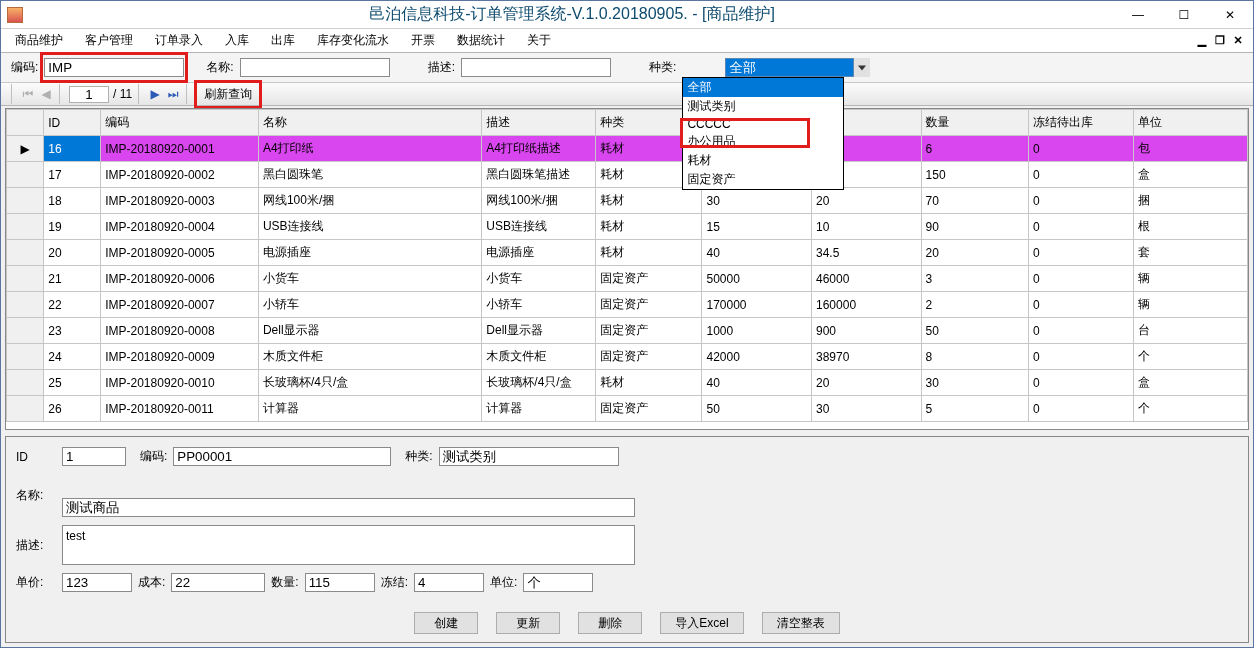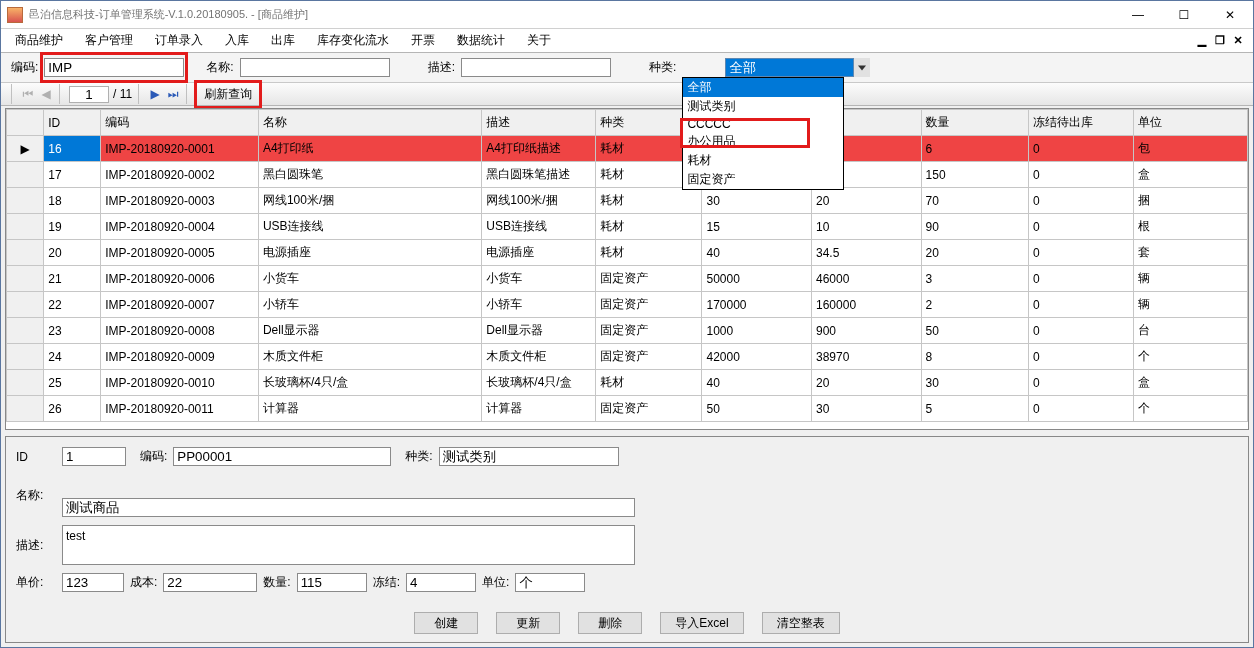--- a/index.html
+++ b/index.html
@@ -1,21 +1,21 @@
 <!DOCTYPE html>
 <html><head>
 <meta charset="utf-8">
 <style>
   * { box-sizing: border-box; font-family: "Microsoft YaHei", SimSun, Arial, sans-serif; }
   html, body { margin:0; padding:0; background:#fff; color:#000; font-size:12px; }
   .window { width:1254px; height:648px; border:1px solid #5a76a0; position:relative; background:#f0f0f0; display:flex; flex-direction:column; }
   
   .titlebar { height:28px; background:#fff; display:flex; align-items:center; border-bottom:1px solid #d0d0d0; }
   .titlebar .app-icon { width:16px; height:16px; margin:0 6px; background:linear-gradient(#f7b267,#d9534f); border:1px solid #b86a3c; }
-  .titlebar .title { flex:1; font-size:11px; color:#737373; }
+  .titlebar .title { flex:1; font-size:16px; color:#0c4a6e;text-align:center; }
   .titlebar .winbtn { width:46px; height:28px; display:flex; align-items:center; justify-content:center; color:#000; }
   
   .menubar { height:24px; background:#fff; display:flex; align-items:center; border-bottom:1px solid #b5b5b5; padding:0 4px; }
   .menubar .menu-item { padding:3px 10px; margin-right:2px; cursor:default; white-space:nowrap; }
   .menubar .mdibtns { margin-left:auto; display:flex; align-items:center; gap:4px; padding-right:4px; }
   .menubar .mdibtns span { font-size:11px; font-weight:bold; display:inline-block; width:14px; text-align:center; }
   
   .filterbar { height:34px; background:#f4f4f4; border-bottom:1px solid #c9c9c9; display:flex; align-items:center; padding-left:10px; gap:6px; }
   .filterbar label { white-space:nowrap; }
   .filterbar input[type=text] { height:19px; border:1px solid #8a8a8a; background:#fff; padding:0 3px; }
@@ -32,21 +32,21 @@
   .navbar .nav-btn { width:14px; height:14px; display:flex; align-items:center; justify-content:center; color:#2b5ab7; }
   .navbar .nav-btn.disabled { color:#b0b0b0; }
   .navbar input { width:40px; height:17px; text-align:center; border:1px solid #b0b0b0; }
   .navbar .refresh { padding:2px 8px; white-space:nowrap; }
   
   .gridwrap { flex:0 0 auto; border:1px solid #888; margin:2px 4px 0 4px; background:#fff; position:relative; height:322px; overflow:hidden; display:flex; flex-direction:column;}
   table.grid { border-collapse:collapse; width:100%; table-layout:fixed; }
   table.grid th, table.grid td { border:1px solid #c6c6c6; padding:4px 4px; text-align:left; font-weight:normal; height:26px; overflow:hidden; white-space:nowrap; font-size:12px;}
   table.grid th { background:#f0f0f0; }
   table.grid td.rowhdr, table.grid th.rowhdr { background:#f0f0f0; text-align:center; width:34px; }
-  table.grid tr.selected td { background:#ef4444; }
+  table.grid tr.selected td { background:#d946ef; }
   table.grid tr.selected td.selcell { background:#0078d7; color:#fff; }
   table.grid tr.selected td.rowhdr { background:#f0f0f0; }
   
   .editpanel { border:1px solid #888; margin:6px 4px 4px 4px; background:#f0f0f0; padding:10px 10px 8px 10px; }
   .editpanel .row { display:flex; align-items:center; margin-bottom:8px; gap:6px; }
   .editpanel label { width:40px; text-align:left; white-space:nowrap;}
   .editpanel input[type=text] { height:19px; border:1px solid #8a8a8a; background:#fff; padding:0 3px; }
   .editpanel textarea { border:1px solid #8a8a8a; background:#fff; padding:3px; resize:none; font-family:inherit; font-size:12px; }
   .buttons { display:flex; gap:18px; justify-content:center; margin-top:20px; }
   button.std { min-width:64px; height:22px; background:#e1e1e1; border:1px solid #adadad; font-size:12px; padding:0 14px; cursor:default;}
@@ -325,21 +325,21 @@
     <div class="row">
       <label>名称:</label>
       <input type="text" style="width: 573px; margin-top: 24px;" value="测试商品">
     </div>
     <div class="row">
       <label>描述:</label>
       <textarea style="width: 573px; height: 40px;">test</textarea>
     </div>
     <div class="row">
       <label>单价:</label>
-      <input type="text" style="width: 62px;" value="123">
+      <input type="text" style="width: 70px;" value="123">
       <label style="width:auto">成本:</label>
       <input type="text" style="width: 94px;" value="22">
       <label style="width:auto">数量:</label>
       <input type="text" style="width: 70px;" value="115">
       <label style="width:auto">冻结:</label>
       <input type="text" style="width: 70px;" value="4">
       <label style="width:auto">单位:</label>
       <input type="text" style="width: 70px;" value="个">
     </div>
     <div class="buttons">

